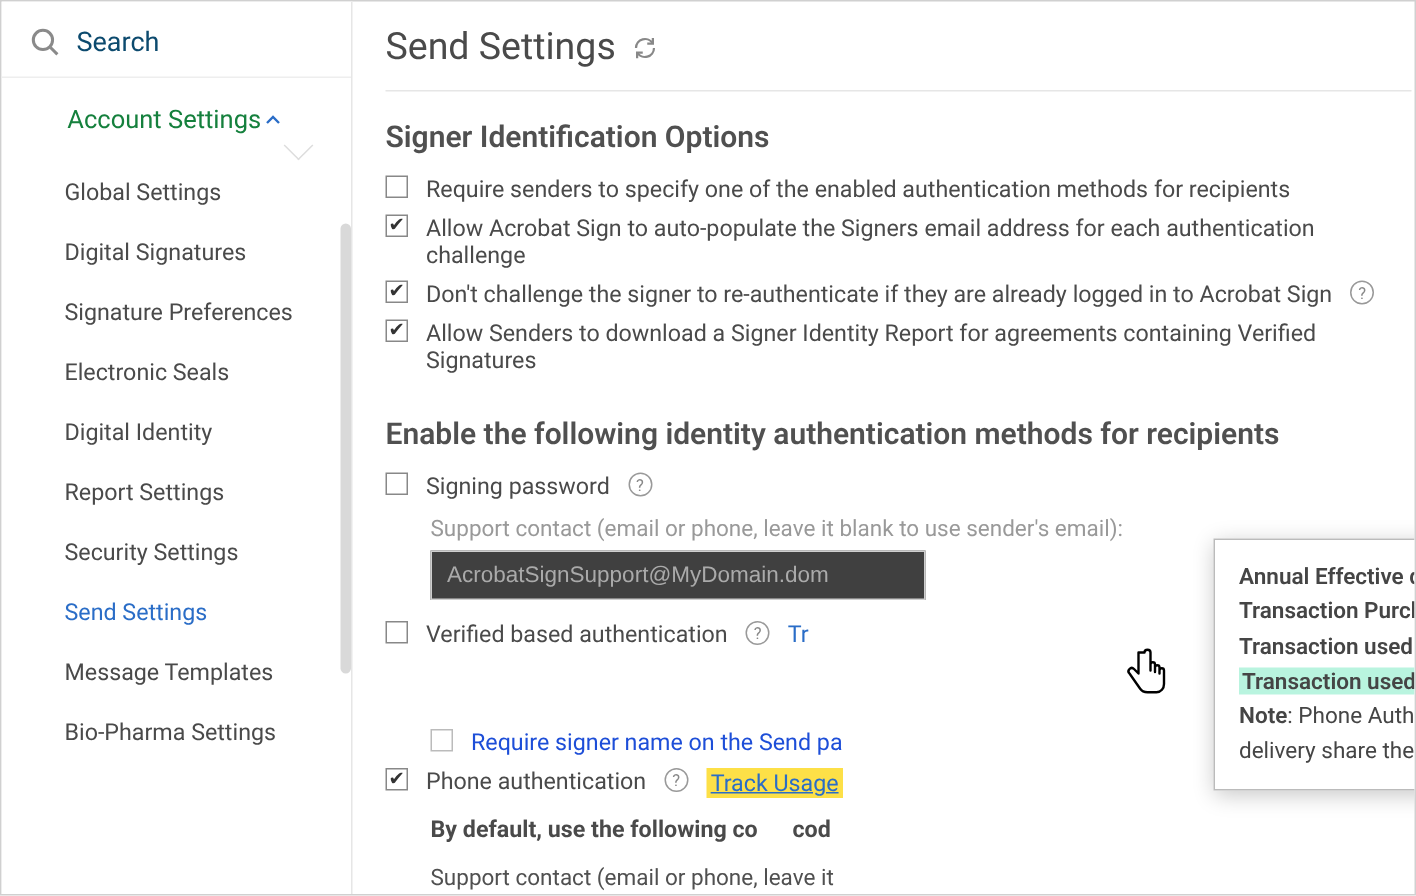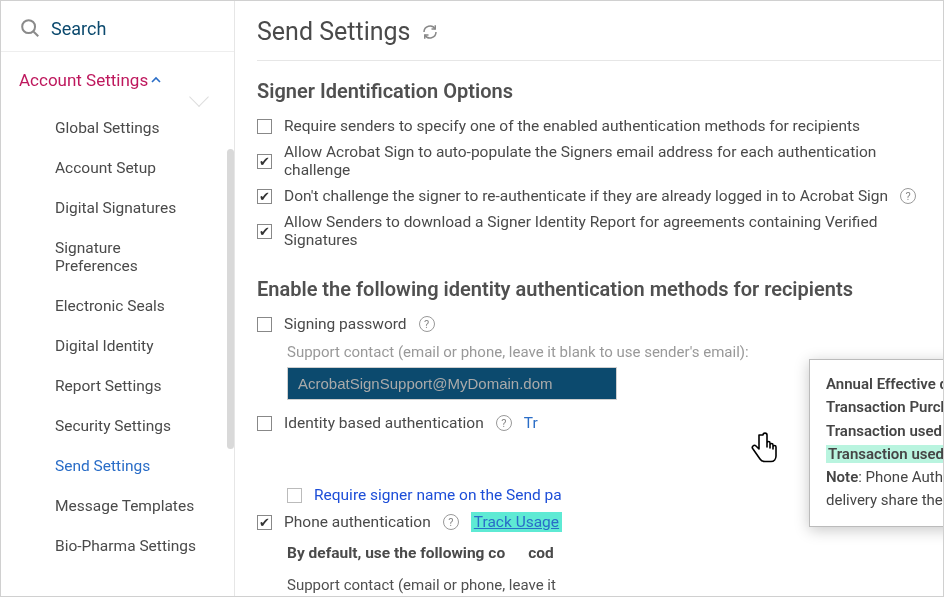--- a/index.html
+++ b/index.html
@@ -26,39 +26,39 @@
       display: flex;
       align-items: center;
       gap: 10px;
       border-bottom: 1px solid #eee;
     }
     .search-icon-svg { color: #8a8a8a; flex-shrink:0 }
     .search-text { color: #0c4a6e; font-size: 18px; }
     .nav-title {
       display: flex;
       align-items: center;
-      justify-content: flex-start;
+      justify-content: center;
       padding: 18px 18px 14px 18px;
-      color: #be185d;
+      color: #15803d;
       font-size: 17px;
       position: relative;
       cursor: pointer;
     }
     .nav-title .caret-bubble {
       position: absolute;
       right: 28px;
       top: 38px;
       width: 14px;
       height: 14px;
       background: #fff;
       border-right: 1px solid #ddd;
       border-bottom: 1px solid #ddd;
       transform: rotate(45deg);
     }
-    .nav-list { padding: 4px 12px; }
+    .nav-list { padding: 4px 0; }
     .nav-item {
       padding: 11px 18px 11px 42px;
       color: #4a4a4a;
       font-size: 15.5px;
       cursor: pointer;
     }
     .nav-item.active { color: #2a6dc7; }
     .scroll-thumb {
       position: absolute;
       right: 0;
@@ -88,21 +88,20 @@
 
     .section { padding: 18px 0 6px 0; }
     .section-title {
       font-size: 20px;
       font-weight: 600;
       color: #505050;
       margin-bottom: 10px;
     }
     .opt {
       display: flex;
-      align-items: center;
       gap: 12px;
       padding: 4px 0;
       font-size: 15.5px;
       color: #4a4a4a;
     }
     .opt.nested { padding-left: 30px; }
     .opt.nested.disabled { color: #1d4ed8; margin-top: 46px; }
     .chk {
       width: 15px;
       height: 15px;
@@ -127,33 +126,33 @@
       border-radius: 50%;
       display: inline-flex;
       align-items: center;
       justify-content: center;
       font-size: 11px;
       color: #888;
       cursor: pointer;
       flex-shrink:0;
     }
     .linklike { color: #2a6dc7; cursor: pointer; }
-    .highlighted { background: #5eead4; padding: 1px 3px; text-decoration: underline; }
+    .highlighted { background: #fde047; padding: 1px 3px; text-decoration: underline; }
 
     .field-row { padding: 6px 12px 10px 30px; }
     .field-row.disabled { color: #999; }
     .text-input {
       margin-top: 6px;
       width: 330px;
       border: 1px solid #b5b5b5;
       padding: 7px 10px;
       font-size: 15px;
       color: #14532d;
     }
-    .text-input.disabled { color: #aaa; border-color: #cfcfcf; background: #0c4a6e; }
+    .text-input.disabled { color: #aaa; border-color: #cfcfcf; background: #404040; }
 
     .desc-line { padding: 8px 4px 8px 30px; color: #4a4a4a; font-size: 15.5px; font-weight: bold; }
 
     .tooltip {
       position: absolute;
       left: 574px;
       top: 358px;
       width: 330px;
       background: #fff;
       border: 1px solid #bbb;
@@ -201,21 +200,20 @@
   </div>
   <div class="nav-title">
     <span>Account Settings</span>
     <svg width="16" height="16" viewBox="0 0 24 24" fill="none" stroke="#2a6dc7" stroke-width="2.4">
         <polyline points="6 15 12 9 18 15"></polyline>
       </svg>
     <span class="caret-bubble"></span>
   </div>
   <nav class="nav-list">
     <div class="nav-item">Global Settings</div>
-    <div class="nav-item">Account Setup</div>
     <div class="nav-item">Digital Signatures</div>
     <div class="nav-item">Signature Preferences</div>
     <div class="nav-item">Electronic Seals</div>
     <div class="nav-item">Digital Identity</div>
     <div class="nav-item">Report Settings</div>
     <div class="nav-item">Security Settings</div>
     <div class="nav-item active">Send Settings</div>
     <div class="nav-item">Message Templates</div>
     <div class="nav-item">Bio-Pharma Settings</div>
   </nav>
@@ -262,21 +260,21 @@
       <span>Signing password</span>
       <span class="help-icon">?</span>
     </div>
     <div class="field-row disabled">
       <div>Support contact (email or phone, leave it blank to use sender's email):</div>
       <input class="text-input disabled" disabled="" value="AcrobatSignSupport@MyDomain.dom" style="">
     </div>
 
     <div class="opt">
       <span class="chk"></span>
-      <span>Identity based authentication</span>
+      <span>Verified based authentication</span>
       <span class="help-icon">?</span>
       <span class="linklike">Tr</span>
     </div>
     <div class="opt nested disabled">
       <span class="chk disabled"></span>
       <span>Require signer name on the Send pa</span>
     </div>
 
     <div class="opt">
       <span class="chk checked"></span>

